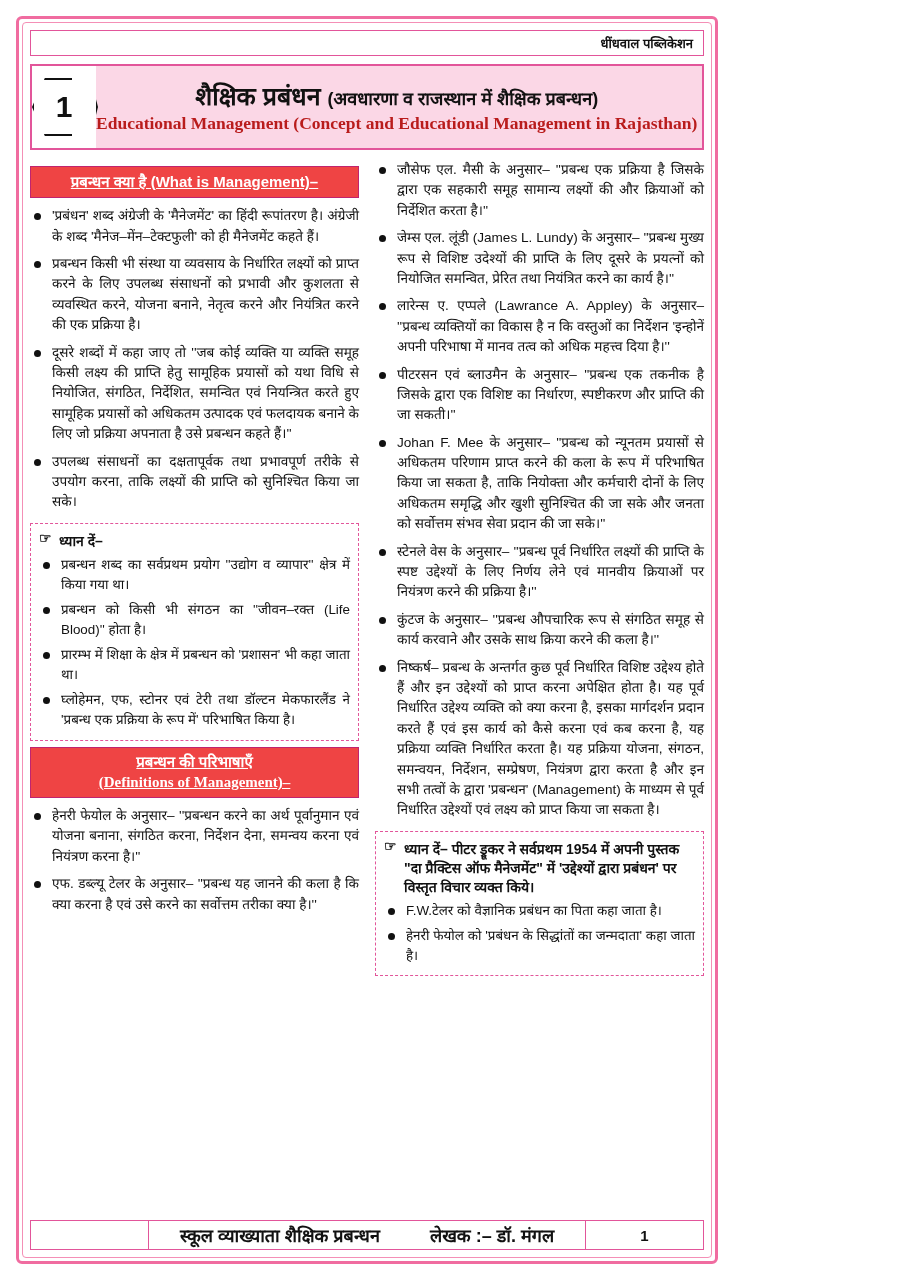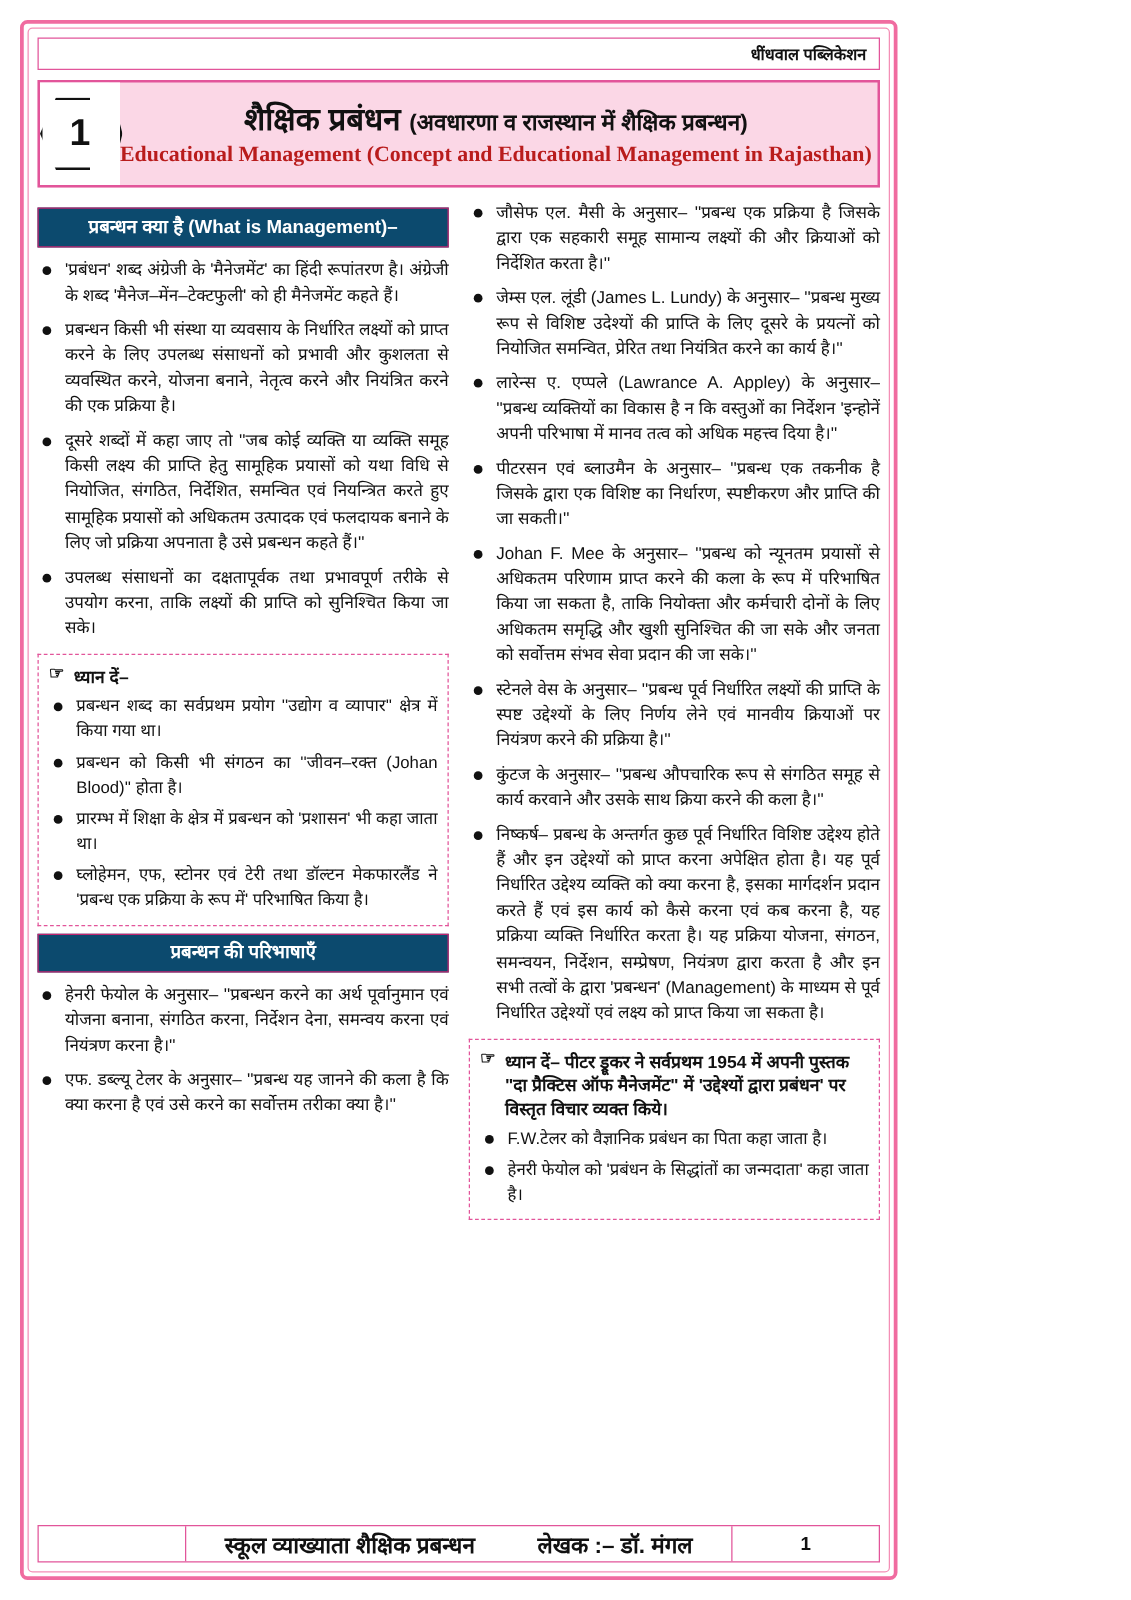--- a/index.html
+++ b/index.html
@@ -120,29 +120,30 @@
   .columns {
     display: flex;
     gap: 16px;
     height: 952px;
   }
   .col { width: 404px; }
   .col-right { width: 404px; }
 
   
   .sec-head {
-    background: #0c4a6e;
+    background: #ef4444;
     border: 1.5px solid #c0246f;
     color: #fff;
     text-align: center;
     font-weight: bold;
     font-size: 15px;
     padding: 5px 4px;
     margin: 6px 0 8px 0;
     line-height: 1.35;
+    text-decoration: underline;
   }
   .sec-head .en { font-family: "Liberation Serif", serif; }
   .sec-head.two-line { padding: 4px 4px 5px 4px; }
 
   
   ul.blist {
     list-style: none;
     margin: 0;
     padding: 0;
   }
@@ -258,28 +259,29 @@
           <li>'प्रबंधन' शब्द अंग्रेजी के 'मैनेजमेंट' का हिंदी रूपांतरण है। अंग्रेजी के शब्द 'मैनेज–मेंन–टेक्टफुली' को ही मैनेजमेंट कहते हैं।</li>
           <li>प्रबन्धन किसी भी संस्था या व्यवसाय के निर्धारित लक्ष्यों को प्राप्त करने के लिए उपलब्ध संसाधनों को प्रभावी और कुशलता से व्यवस्थित करने, योजना बनाने, नेतृत्व करने और नियंत्रित करने की एक प्रक्रिया है।</li>
           <li>दूसरे शब्दों में कहा जाए तो ''जब कोई व्यक्ति या व्यक्ति समूह किसी लक्ष्य की प्राप्ति हेतु सामूहिक प्रयासों को यथा विधि से नियोजित, संगठित, निर्देशित, समन्वित एवं नियन्त्रित करते हुए सामूहिक प्रयासों को अधिकतम उत्पादक एवं फलदायक बनाने के लिए जो प्रक्रिया अपनाता है उसे प्रबन्धन कहते हैं।''</li>
           <li>उपलब्ध संसाधनों का दक्षतापूर्वक तथा प्रभावपूर्ण तरीके से उपयोग करना, ताकि लक्ष्यों की प्राप्ति को सुनिश्चित किया जा सके।</li>
         </ul>
 
         <div class="note-box">
           <div class="note-head">ध्यान दें–</div>
           <ul class="blist">
             <li>प्रबन्धन शब्द का सर्वप्रथम प्रयोग ''उद्योग व व्यापार'' क्षेत्र में किया गया था।</li>
-            <li>प्रबन्धन को किसी भी संगठन का ''जीवन–रक्त (Johan Blood)'' होता है।</li>
+            <li>प्रबन्धन को किसी भी संगठन का ''जीवन–रक्त (Life Blood)'' होता है।</li>
             <li>प्रारम्भ में शिक्षा के क्षेत्र में प्रबन्धन को 'प्रशासन' भी कहा जाता था।</li>
             <li>घ्लोहेमन, एफ, स्टोनर एवं टेरी तथा डॉल्टन मेकफारलैंड ने 'प्रबन्ध एक प्रक्रिया के रूप में' परिभाषित किया है।</li>
           </ul>
         </div>
 
         <div class="sec-head two-line">
           <div>प्रबन्धन  की  परिभाषाएँ</div>
+          <div class="en">(Definitions of Management)–</div>
         </div>
 
         <ul class="blist">
           <li>हेनरी फेयोल के अनुसार– ''प्रबन्धन करने का अर्थ पूर्वानुमान एवं योजना बनाना, संगठित करना, निर्देशन देना, समन्वय करना एवं नियंत्रण करना है।''</li>
           <li>एफ. डब्ल्यू टेलर के अनुसार– ''प्रबन्ध यह जानने की कला है कि क्या करना है एवं उसे करने का सर्वोत्तम तरीका क्या है।''</li>
         </ul>
       </div>
 
       <div class="col-right">
         <ul class="blist">

